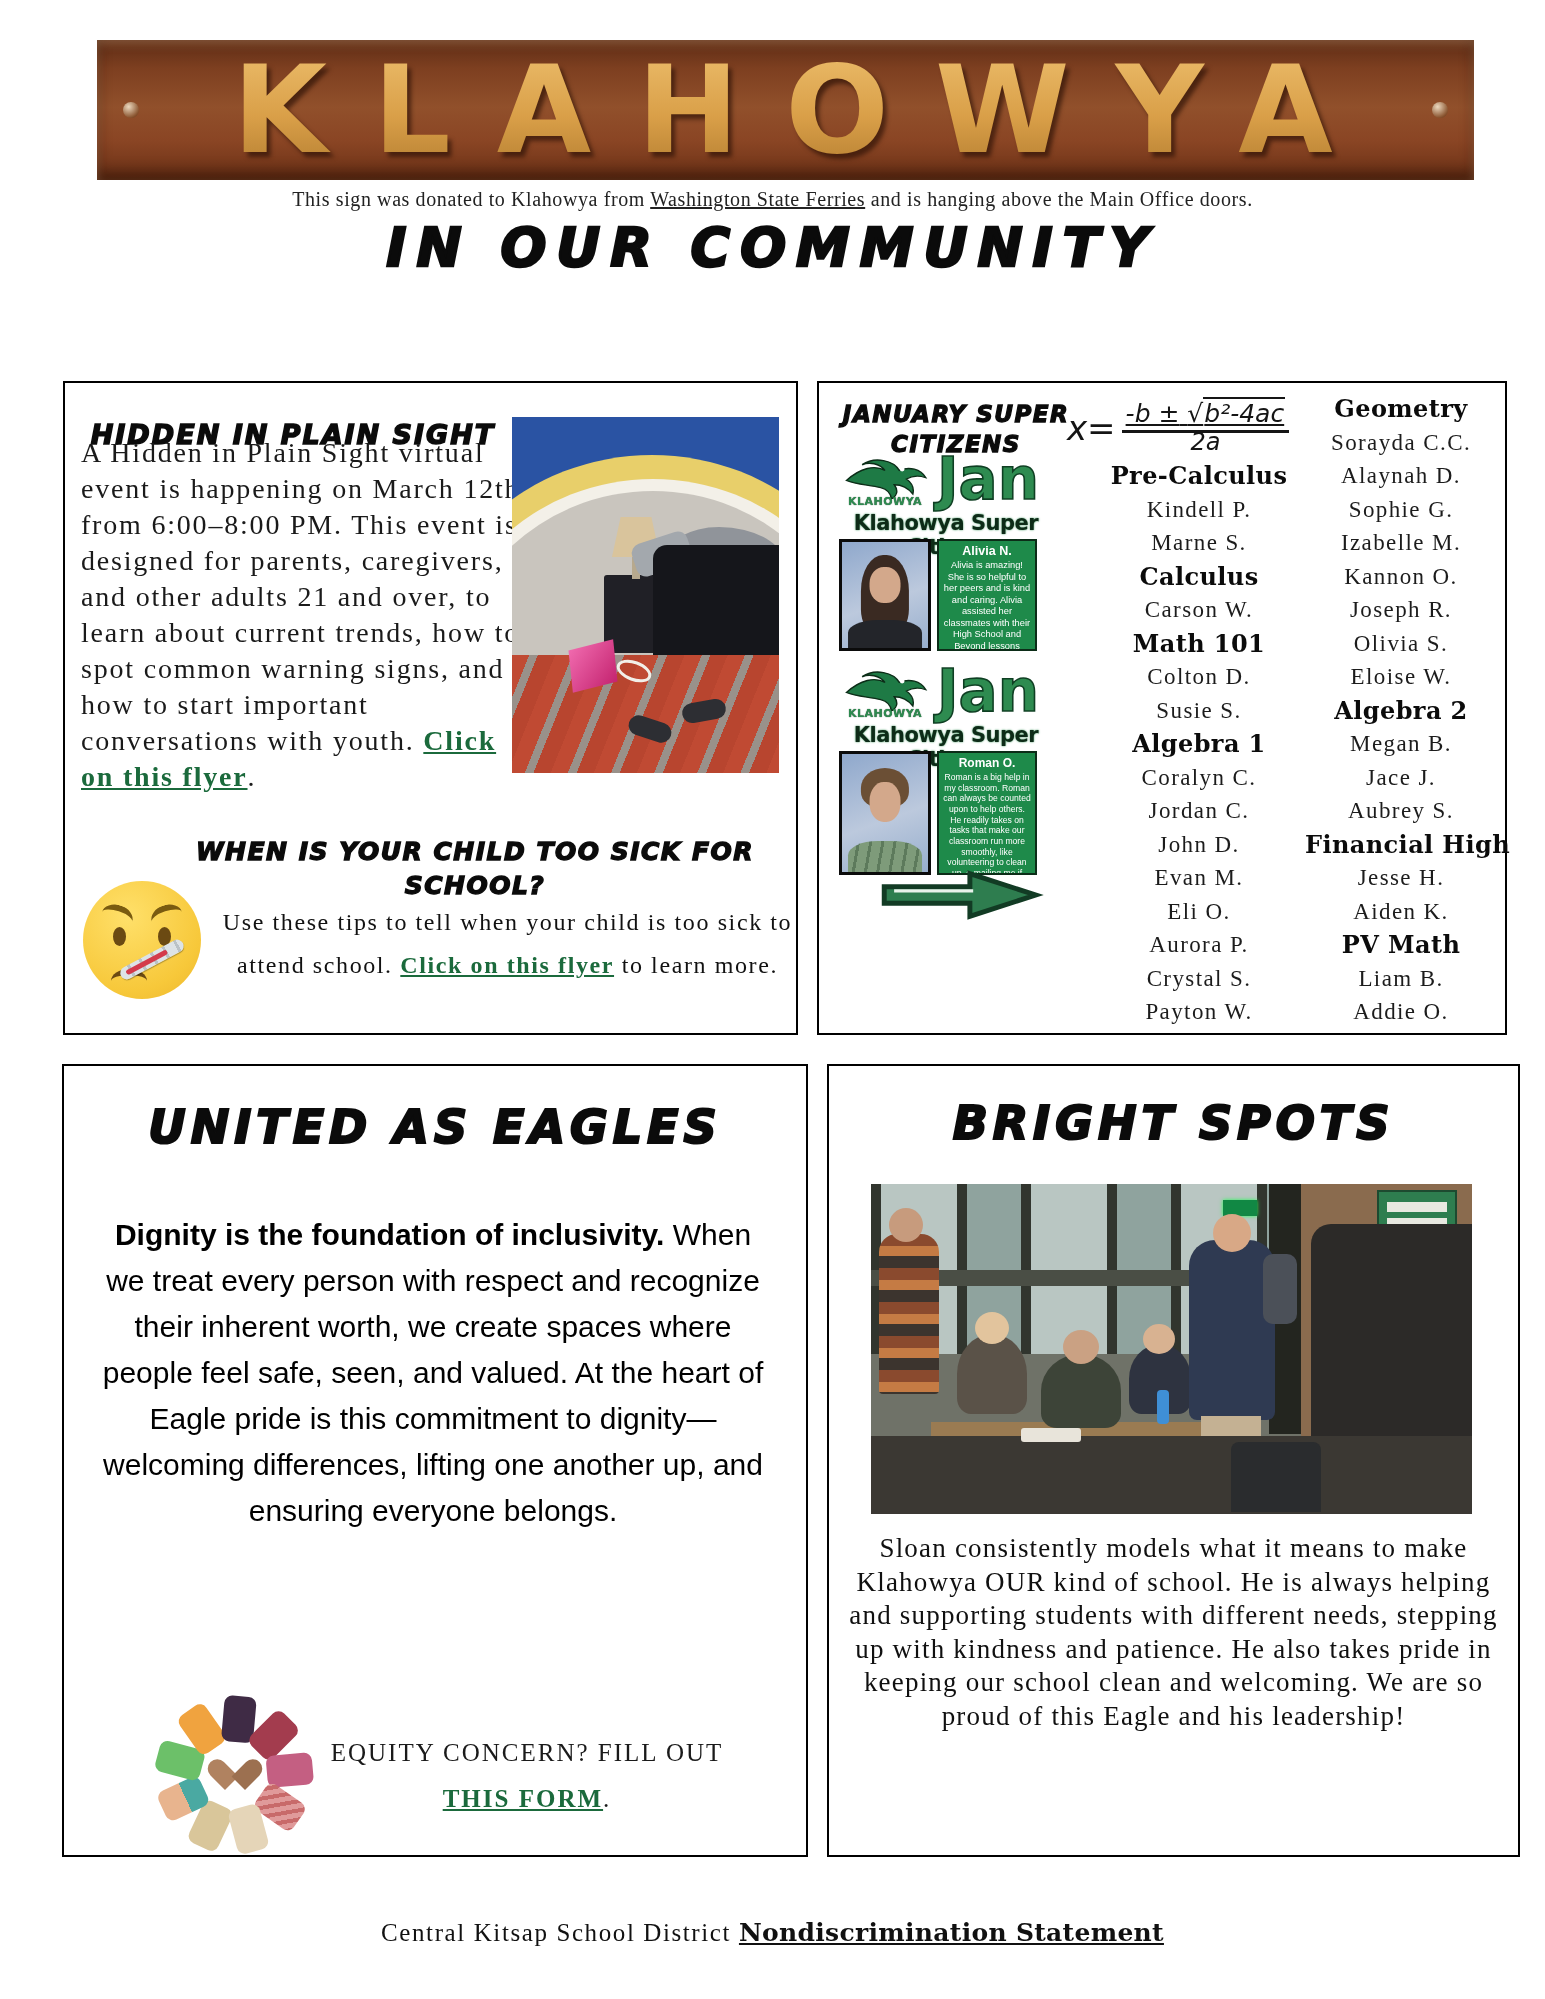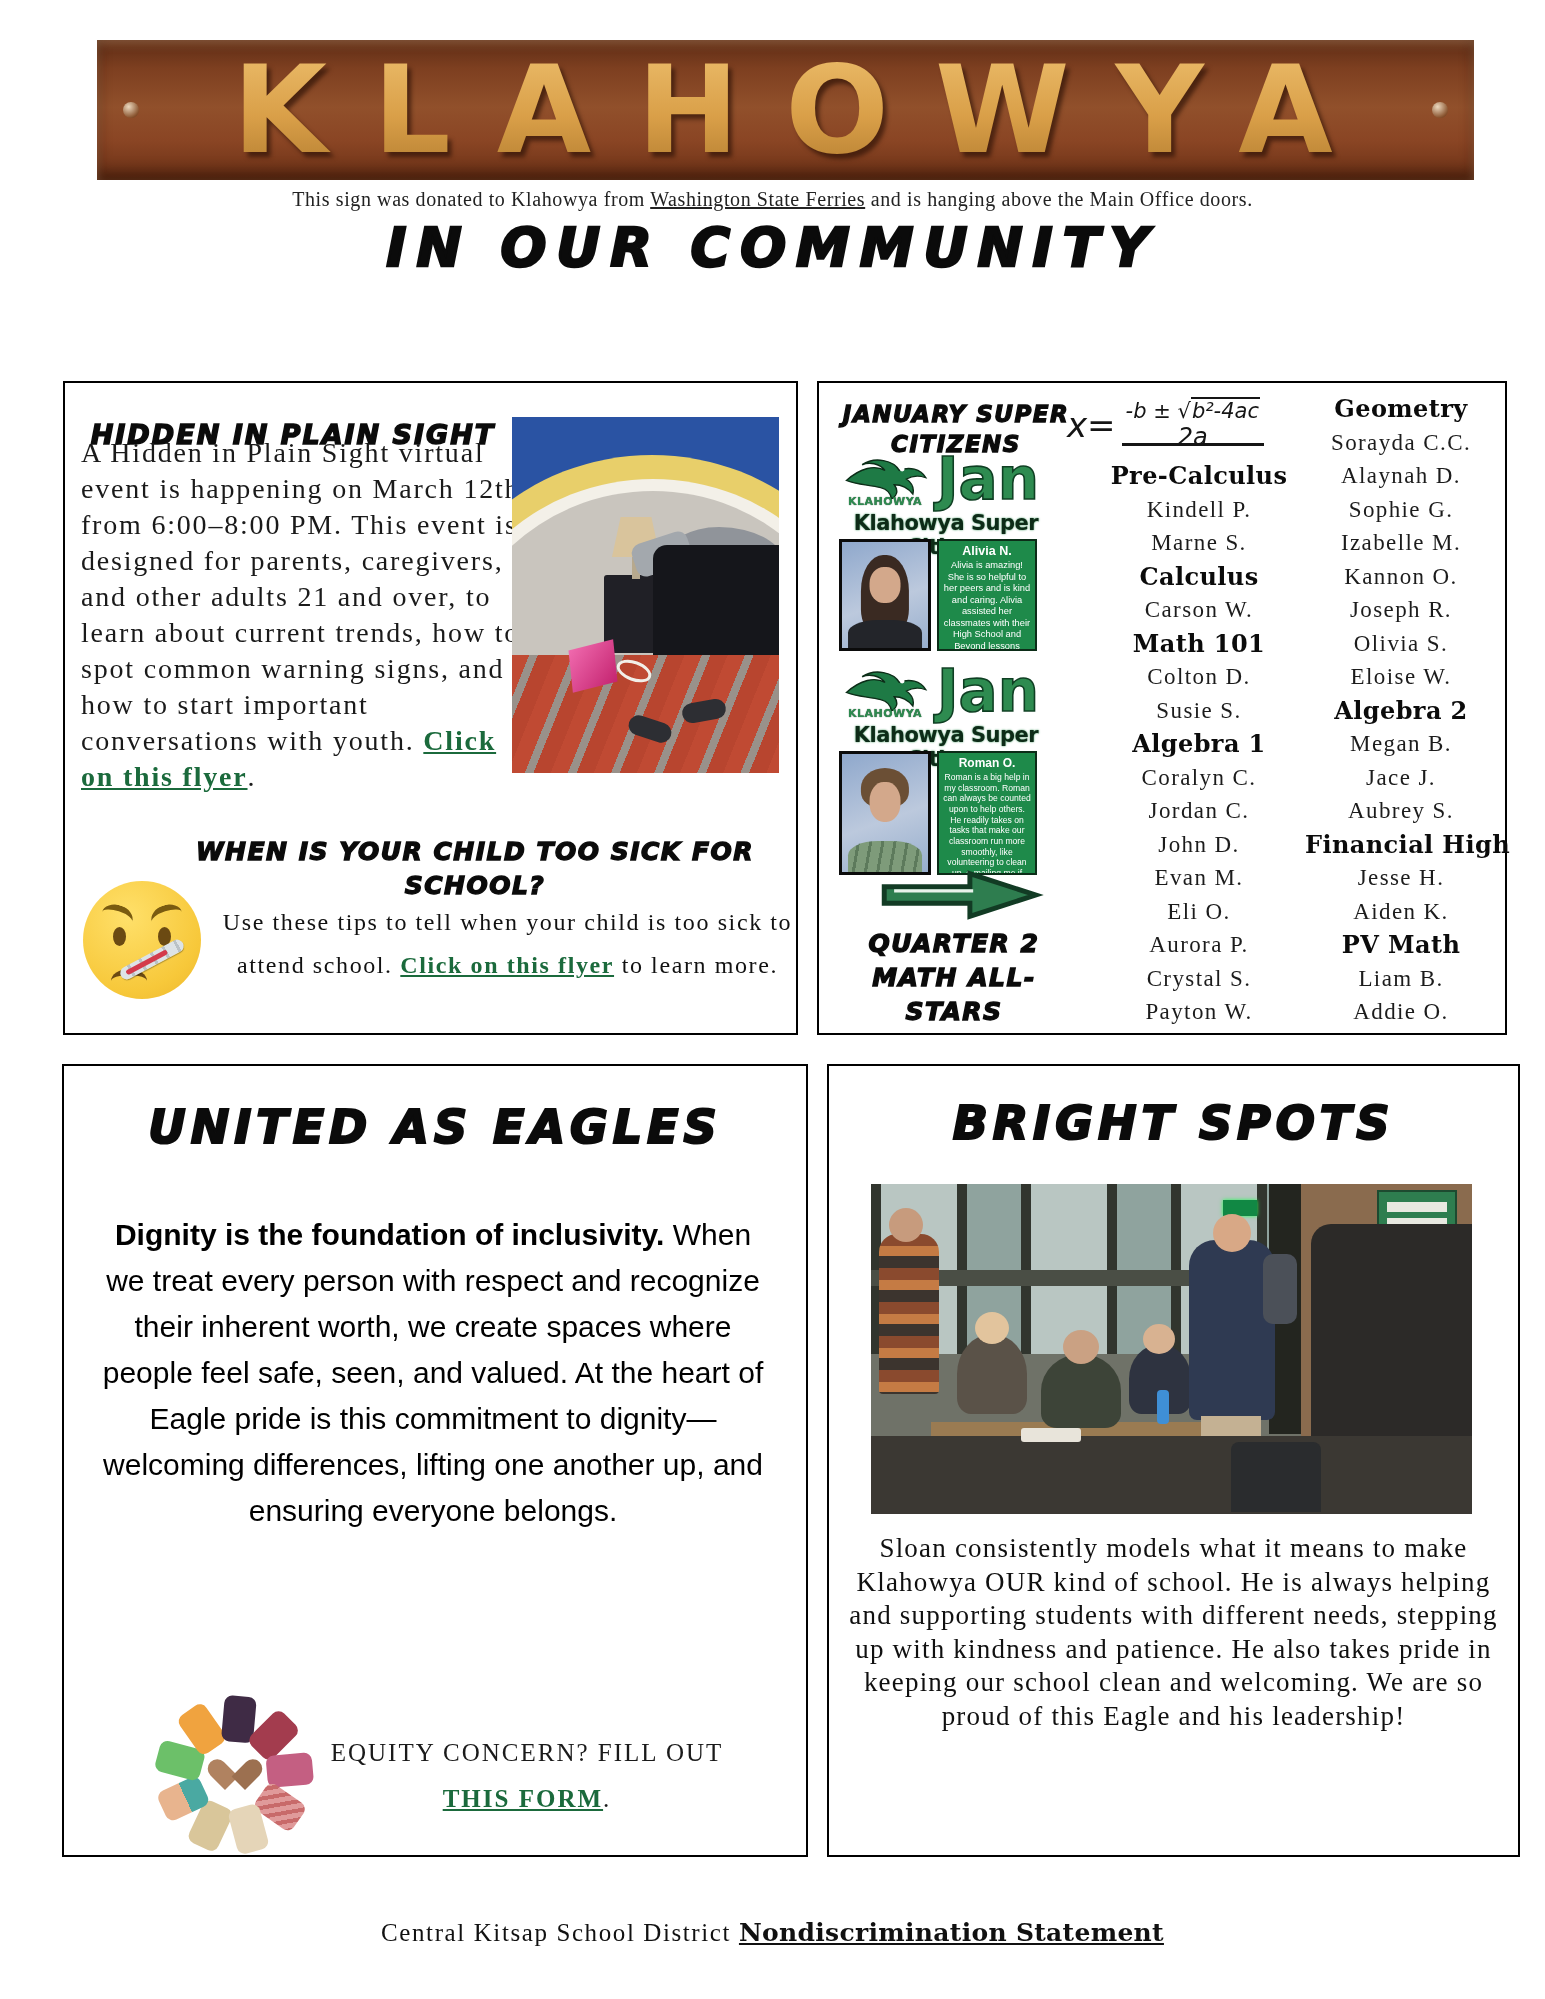--- a/index.html
+++ b/index.html
@@ -122,21 +122,21 @@
         border-radius:46%;background:#d3a88b;}
 
   .big-arrow{position:absolute;left:56px;top:484px;width:170px;height:56px;}
   .quarter-title{position:absolute;left:28px;top:544px;width:214px;text-align:center;line-height:34px;}
 
   
   .formula{position:absolute;left:248px;top:16px;width:238px;font-family:"DejaVu Sans",sans-serif;
         font-style:italic;color:#151515;display:flex;align-items:center;}
   .f-lhs{font-size:34px;margin-right:6px;}
   .f-frac{display:inline-block;text-align:center;}
-  .f-num{font-size:21px;border-bottom:3px solid #151515;padding:0 4px 20px;white-space:nowrap;}
+  .f-num{font-size:25px;border-bottom:3px solid #151515;padding:0 4px 2px;white-space:nowrap;text-decoration:underline;}
   .f-rad{border-top:2.5px solid #151515;padding:0 1px;}
   .f-den{font-size:24px;}
 
   
   .ms-col{position:absolute;text-align:center;}
   .ms-col1{left:286px;top:76px;width:188px;}
   .ms-col2{left:486px;top:9px;width:192px;}
   .ms-row{height:33.5px;line-height:33.5px;font-size:23px;letter-spacing:1.4px;color:#1c1c1c;
         font-family:"Liberation Serif",serif;white-space:nowrap;}
   .ms-sub{font-family:"DejaVu Serif",serif;font-weight:bold;font-size:24px;letter-spacing:.4px;color:#0b0b0b;}
@@ -308,21 +308,20 @@
       <div class="cc-box" style="height:124px">
         <div class="cc-name" style="font-size:12px">Roman O.</div>
         <div class="cc-text" style="font-size:8.6px">Roman is a big help in my classroom. Roman can always be counted upon to help others. He readily takes on tasks that make our classroom run more smoothly, like volunteering to clean up, e-mailing me if students are confused about directions when there is a substitute, and offering insights in class discussion.</div>
       </div>
     </div>
 
     <svg class="big-arrow" viewBox="0 0 100 34">
       <path d="M4 12 H56 V4 L96 17 L56 30 V22 H4 Z" fill="#2e7d4f" stroke="#123b24" stroke-width="3"></path>
       <path d="M10 14.5 H58" stroke="#e8f2ea" stroke-width="2"></path>
     </svg>
-    <div class="quarter-title bubble bubble-sm">QUARTER 2 MATH ALL-STARS</div>
 
     <div class="ms-col ms-col1">
         <div class="ms-row ms-sub">Pre-Calculus</div>
         <div class="ms-row">Kindell P.</div>
         <div class="ms-row">Marne S.</div>
         <div class="ms-row ms-sub">Calculus</div>
         <div class="ms-row">Carson W.</div>
         <div class="ms-row ms-sub">Math 101</div>
         <div class="ms-row">Colton D.</div>
         <div class="ms-row">Susie S.</div>

